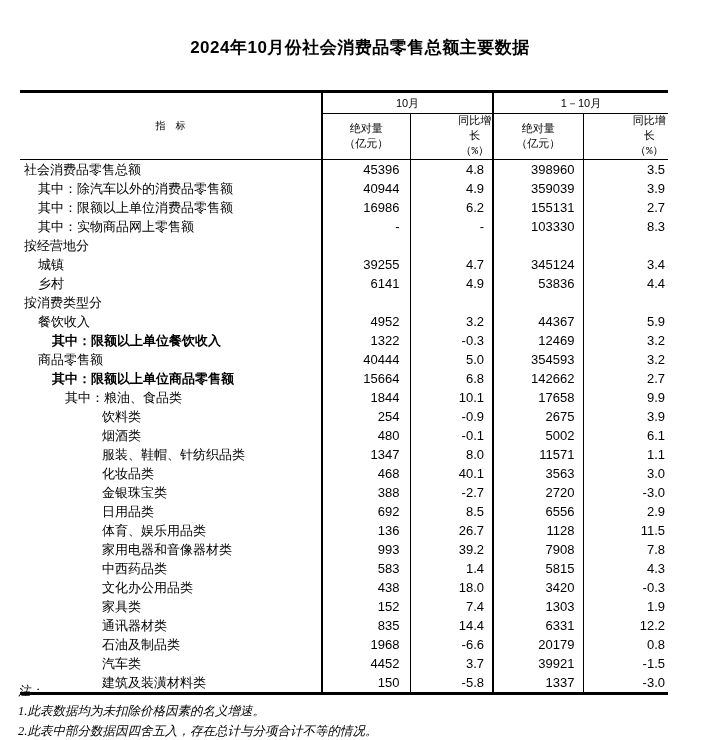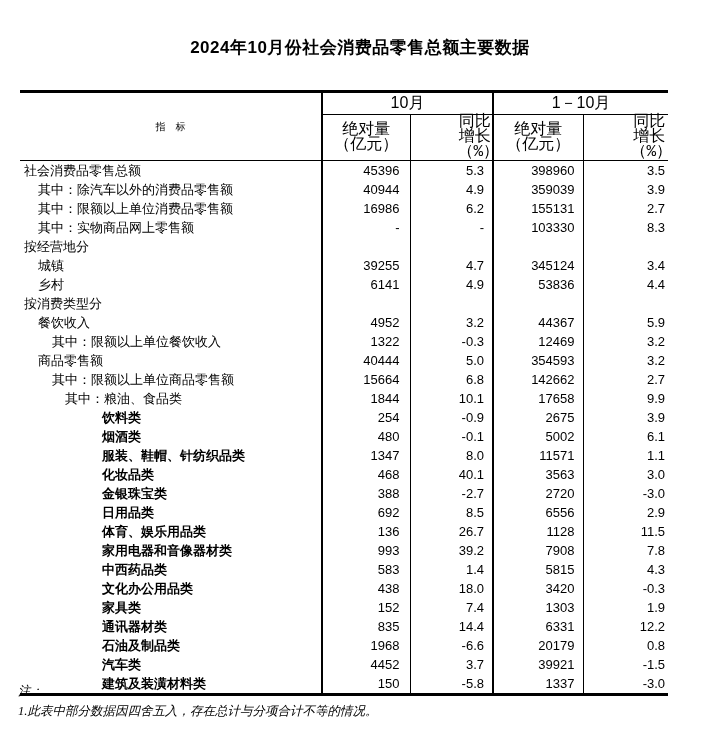--- a/index.html
+++ b/index.html
@@ -9,40 +9,40 @@
   }
   .title{
     position:absolute;top:28px;left:0;width:704px;margin:8px;
     text-align:center;font-size:17px;font-weight:bold;letter-spacing:.5px;
   }
   table.data-table{
     position:absolute;left:20px;top:90px;width:648px;
     border-collapse:collapse;table-layout:fixed;
     border-top:3px solid #000;border-bottom:3px solid #000;
   }
-  thead th{font-weight:normal;font-size:16px;text-align:center;padding:0;vertical-align:middle;}
+  thead th{font-weight:normal;font-size:11px;text-align:center;padding:0;vertical-align:middle;}
   tr.hrow1 th{height:20px;}
   tr.hrow2 th{height:29px;line-height:15px;}
   th.th-indicator{border-bottom:1px solid #000;vertical-align:middle;font-size:10px;}
   th.th-group{border-bottom:1px solid #000;}
   tr.hrow2 th{border-bottom:1px solid #000;font-family:Liberation Mono, monospace;}
   .bl2{border-left:2px solid #000;}
   .bl1{border-left:1px solid #000;padding-left:47px;}
   tbody td{height:19px;line-height:19px;font-size:13px;padding:0;white-space:nowrap;overflow:hidden;}
   td.td-indicator{text-align:left;}
   td.td-num{text-align:right;}
   td.c2{padding-right:10px;}
   td.c3{padding-right:8px;}
   td.c4{padding-right:8px;}
   td.c5{padding-right:3px;}
   .ind0{padding-left:4px;font-family:Liberation Serif, serif;}
   .ind1{padding-left:18px;}
-  .ind2{padding-left:32px;}
+  .ind2{padding-left:32px;font-weight:bold;}
   .ind3{padding-left:45px;}
-  .ind4{padding-left:82px;font-weight:bold;}
+  .ind4{padding-left:82px;}
   .notes{
     position:absolute;left:18px;top:681px;width:660px;
     font-family:"Liberation Serif",serif;font-style:italic;
     font-size:12.5px;line-height:20px;
   }
 </style>
 </head>
 <body>
 
 <h1 class="title">2024年10月份社会消费品零售总额主要数据</h1>
@@ -77,21 +77,21 @@
       <th class="th-sub bl1">
         <div>同比增长</div>
         <div>（%）</div>
       </th>
     </tr>
   </thead>
   <tbody id="tbody">
       <tr>
         <td class="td-indicator ind0">社会消费品零售总额</td>
         <td class="td-num bl2 c2">45396</td>
-        <td class="td-num bl1 c3">5.3</td>
+        <td class="td-num bl1 c3">4.8</td>
         <td class="td-num bl2 c4">398960</td>
         <td class="td-num bl1 c5">3.5</td>
       </tr>
       <tr>
         <td class="td-indicator ind1">其中：除汽车以外的消费品零售额</td>
         <td class="td-num bl2 c2">40944</td>
         <td class="td-num bl1 c3">4.9</td>
         <td class="td-num bl2 c4">359039</td>
         <td class="td-num bl1 c5">3.9</td>
       </tr>
@@ -275,14 +275,15 @@
         <td class="td-num bl2 c2">150</td>
         <td class="td-num bl1 c3">-5.8</td>
         <td class="td-num bl2 c4">1337</td>
         <td class="td-num bl1 c5">-3.0</td>
       </tr>
     </tbody>
 </table>
 
 <div class="notes">
   <div>注：</div>
-  <div>1.此表中部分数据因四舍五入，存在总计与分项合计不等的情况。</div>
+  <div>1.此表数据均为未扣除价格因素的名义增速。</div>
+  <div>2.此表中部分数据因四舍五入，存在总计与分项合计不等的情况。</div>
 </div>
 
 </body></html>

